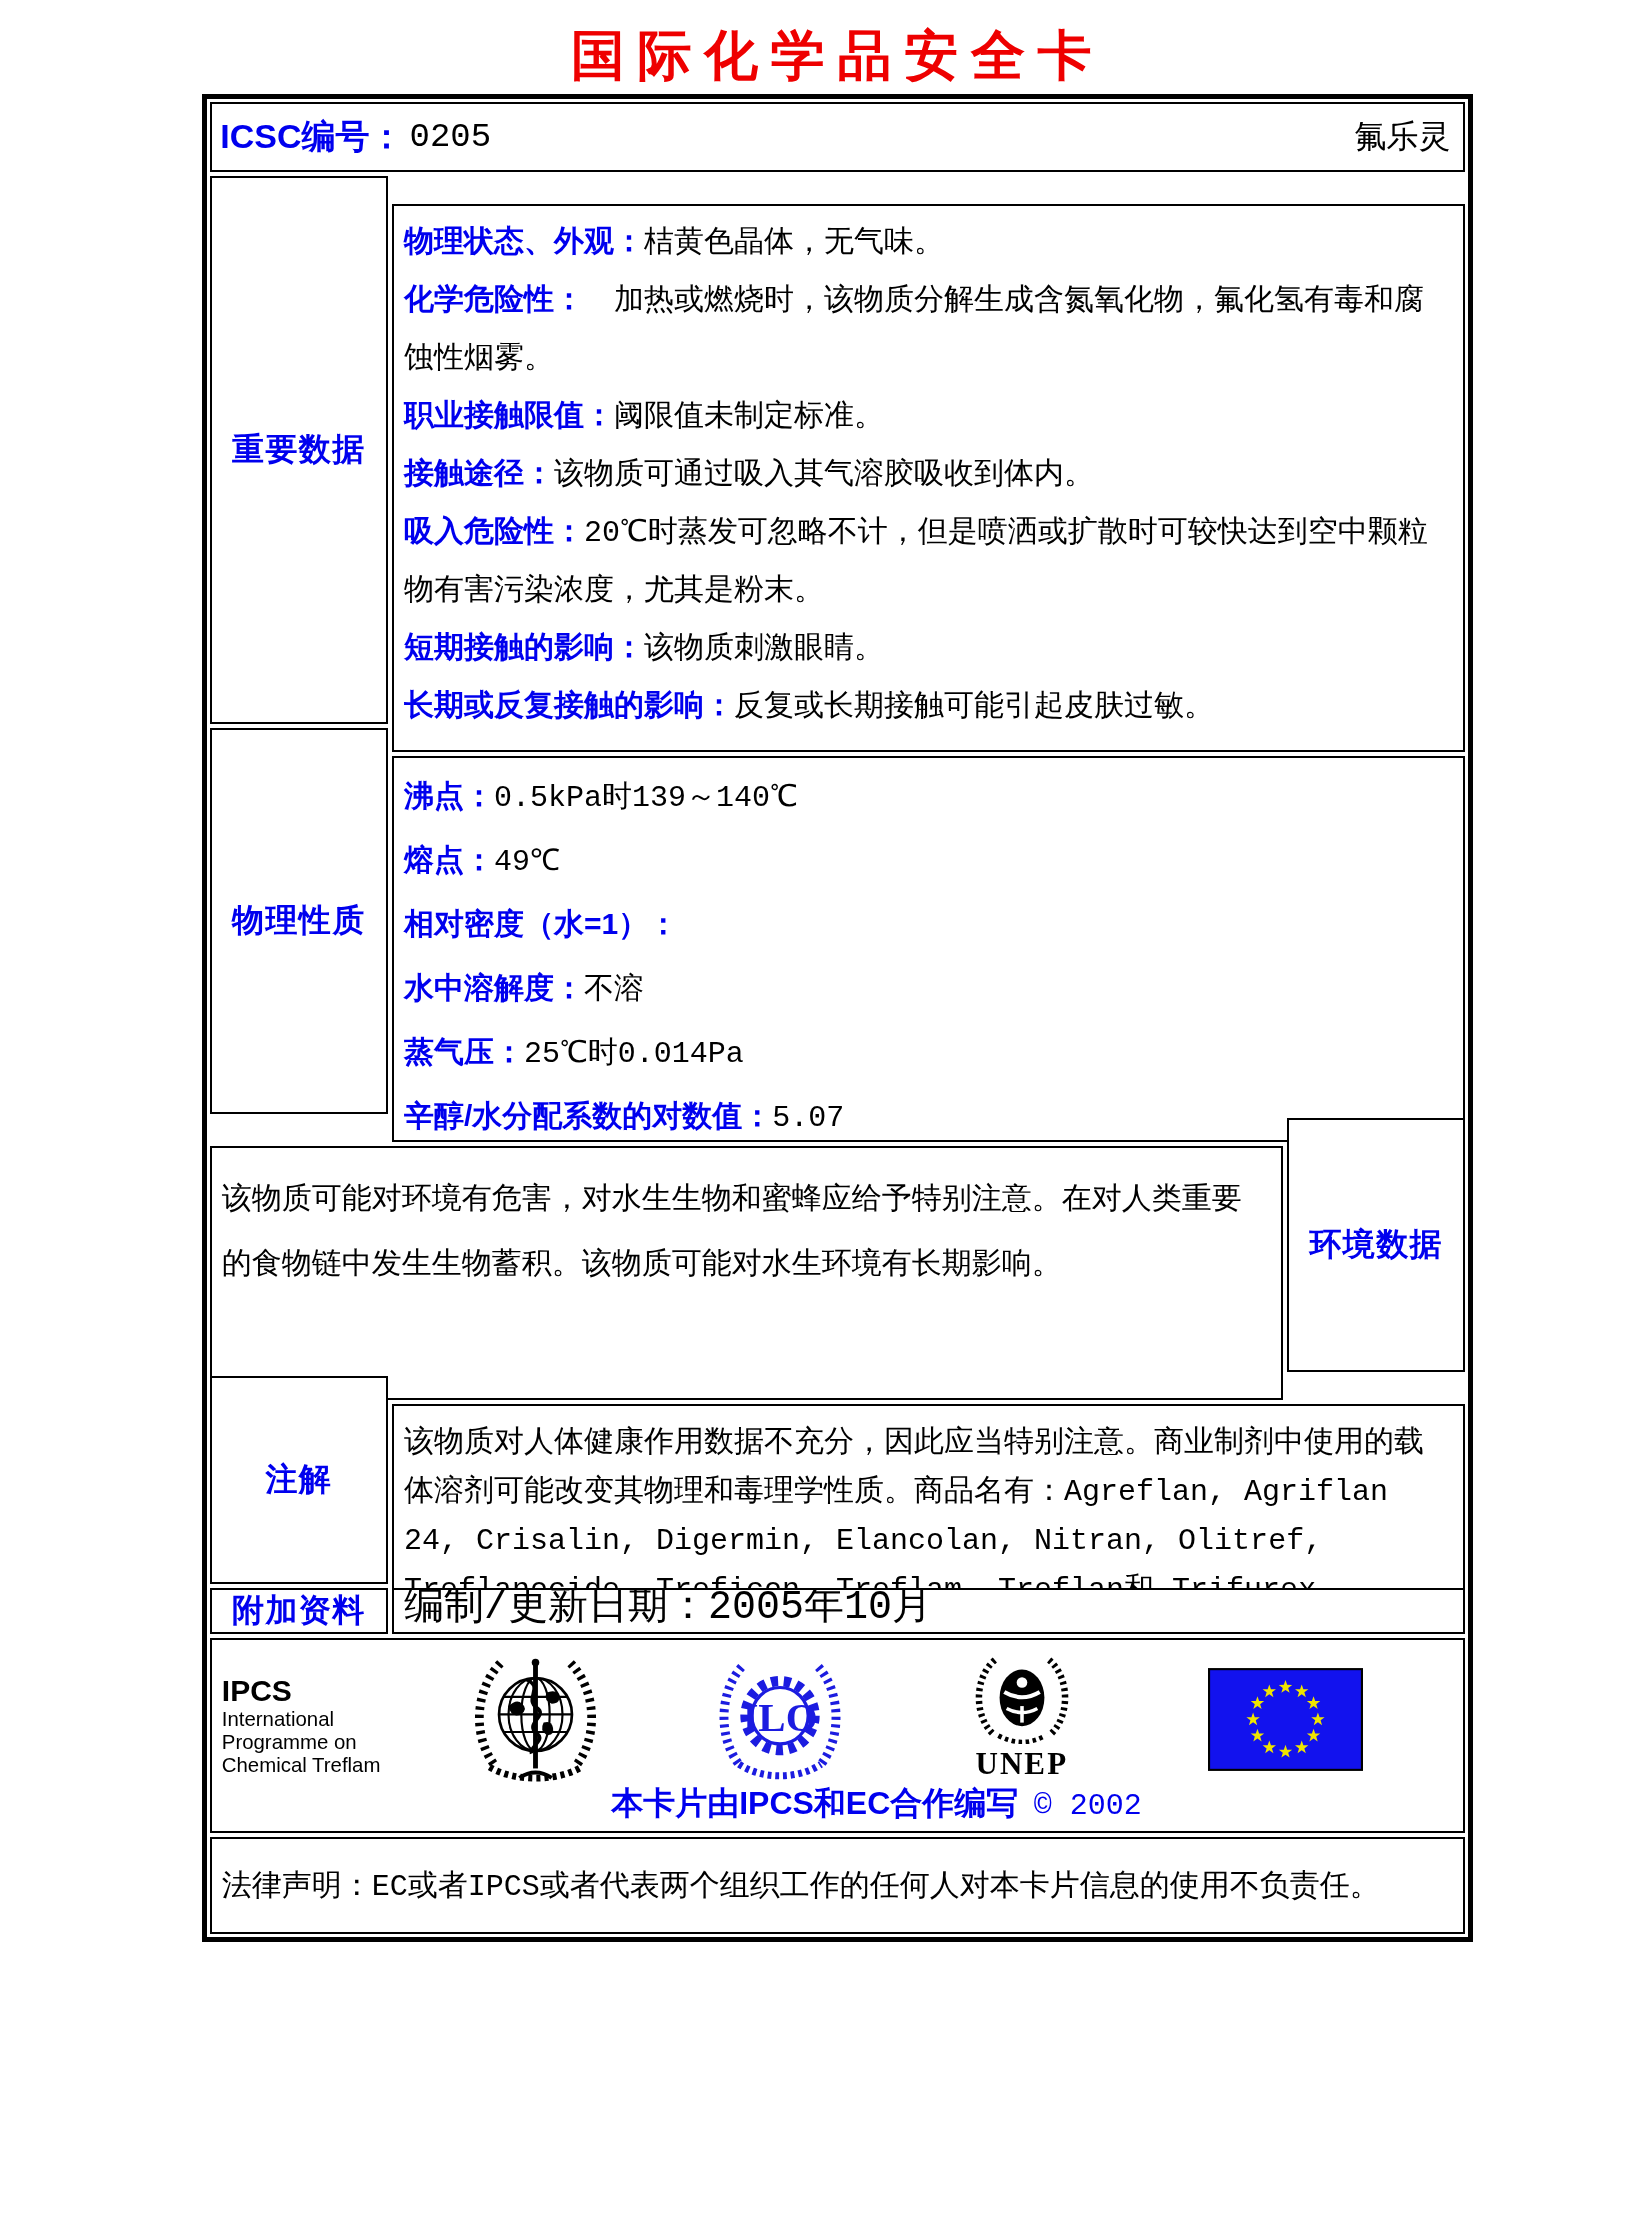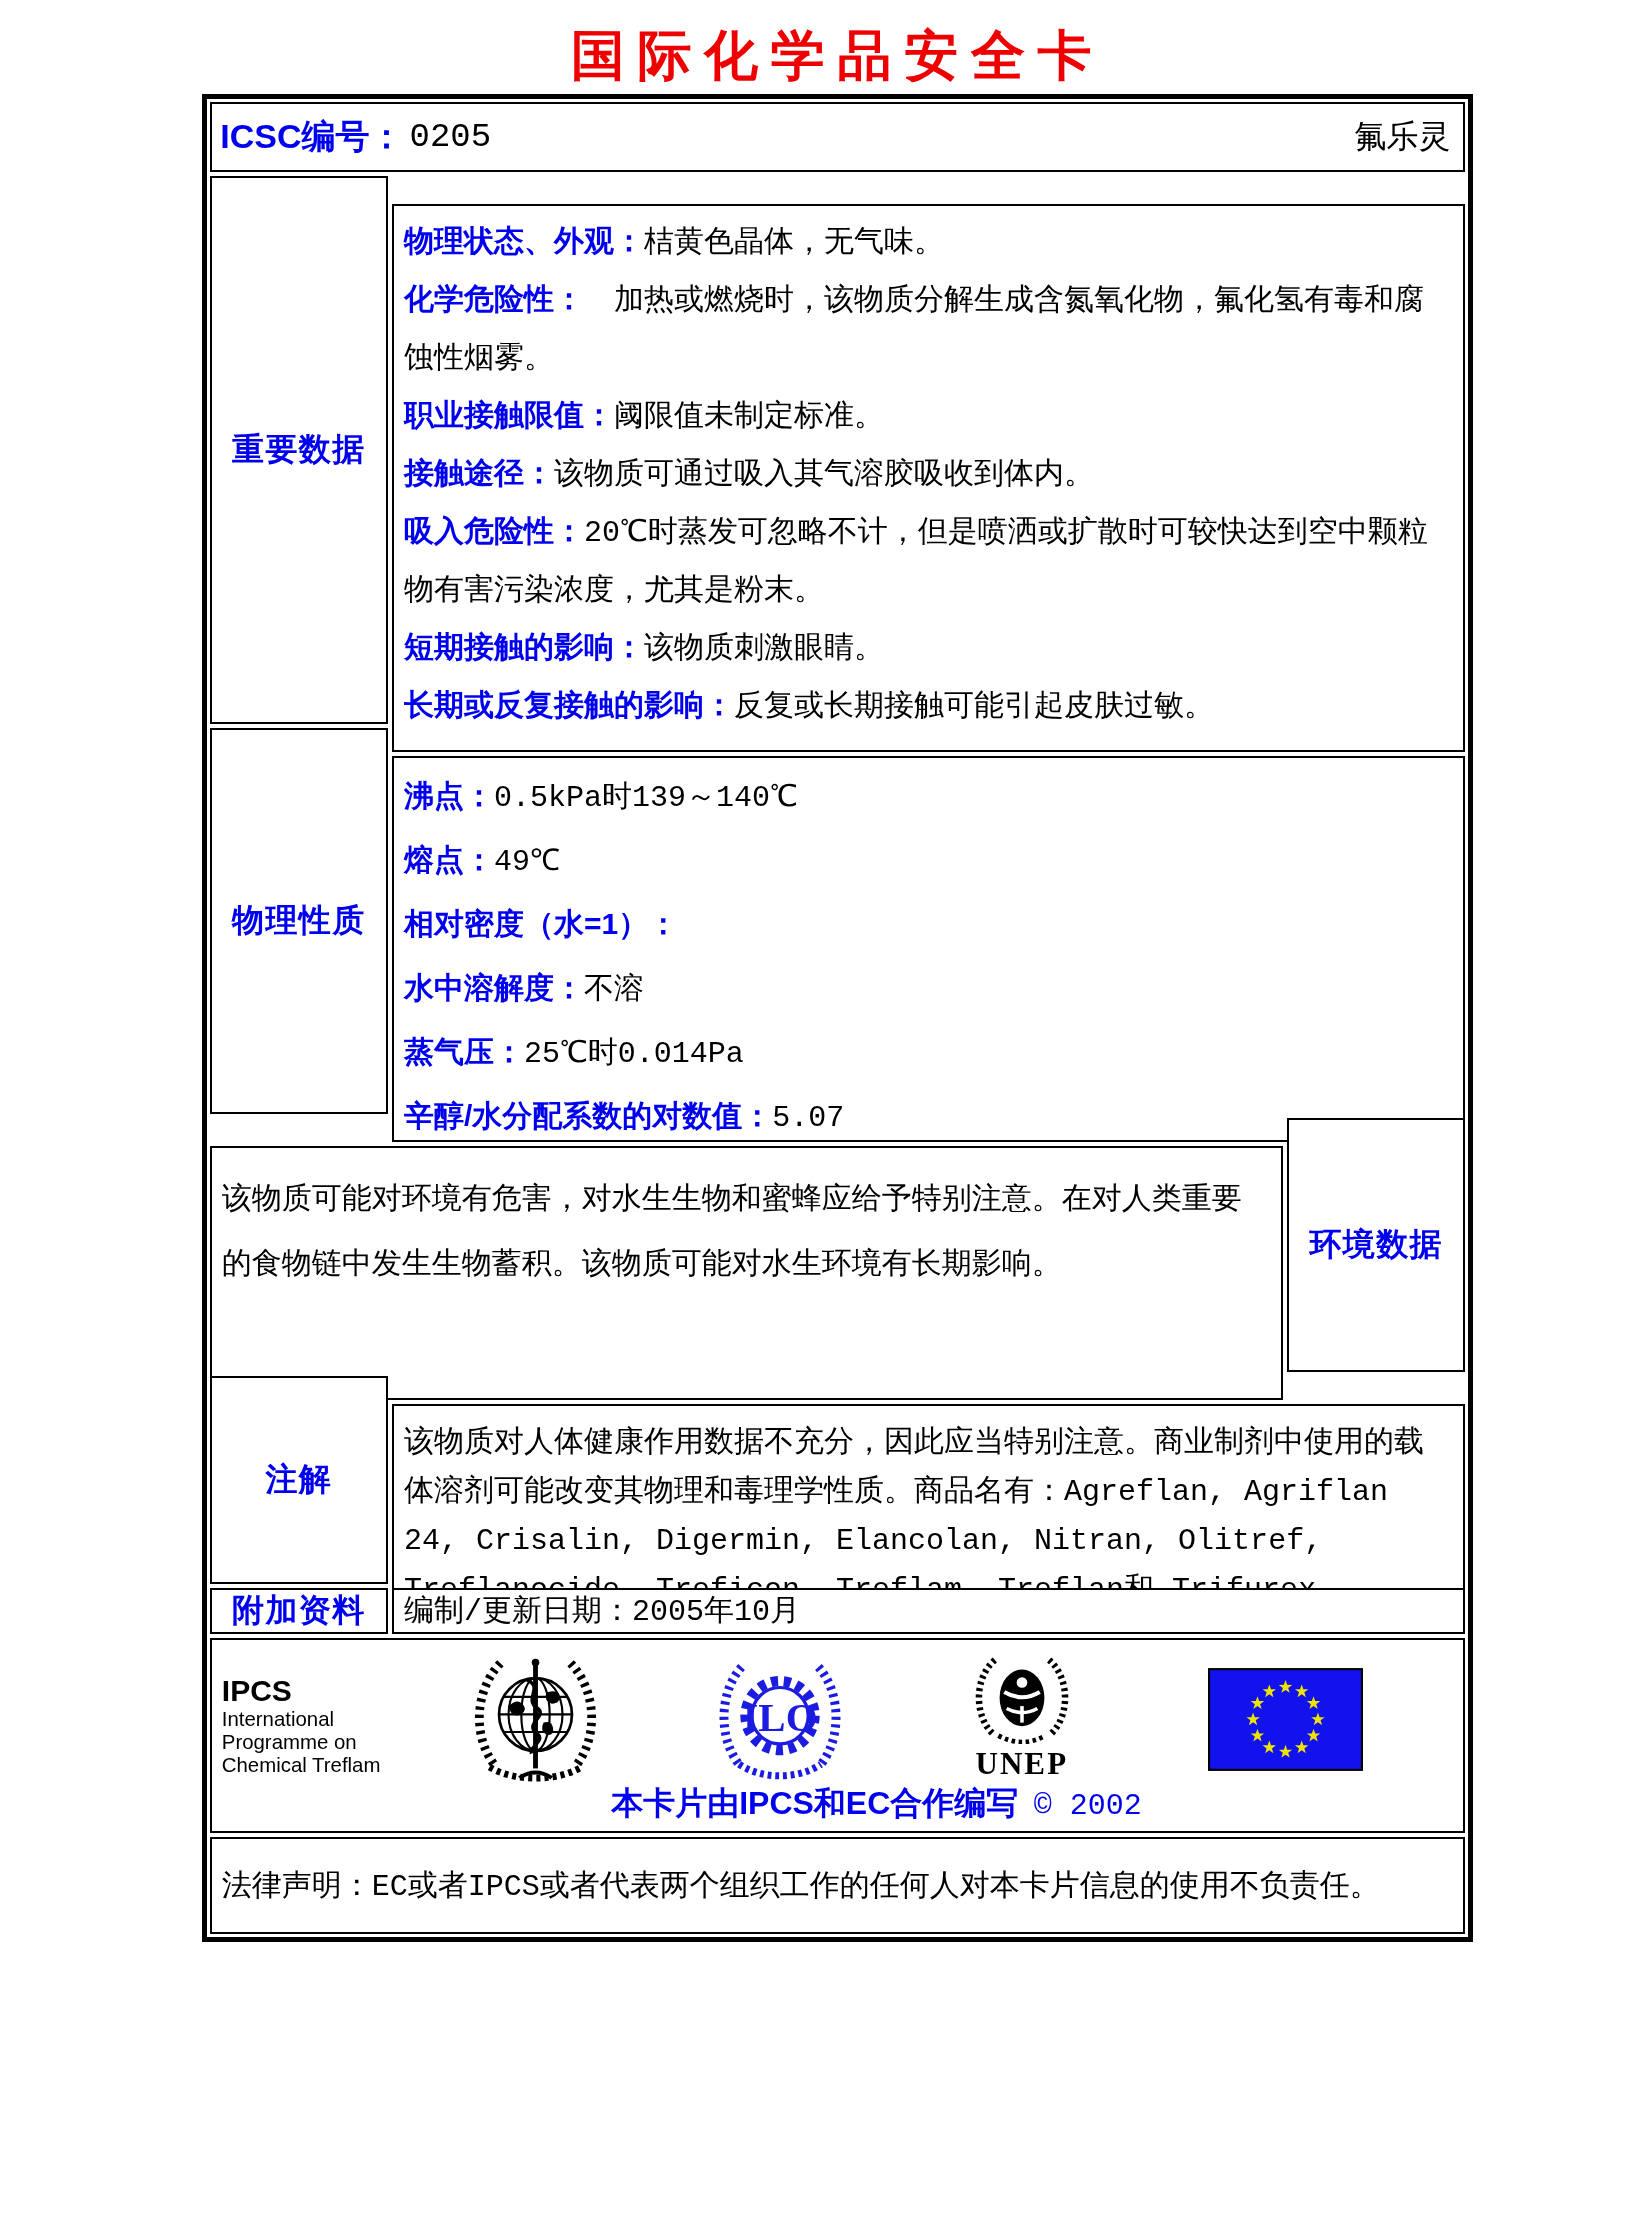--- a/index.html
+++ b/index.html
@@ -68,21 +68,21 @@
   .icsc-num { margin-left:6px; font-size:34px; }
   .chem-name { font-size:32px; }
 
   
   .content-cell.pad { padding:7px 24px 0 10px;margin-top:28px; }
   .sec-important p { font-size:30px; line-height:56px; }
   .sec-physical  p { font-size:30px; line-height:62px; }
   .sec-env  { font-size:30px; line-height:65px; padding-top:12.7px; }
   .sec-notes{ font-size:30px; line-height:49px; padding-top:5.6px; }
   .additional-cell {
-    display:flex; align-items:flex-start; padding:0 10px; font-size:30px;
+    display:flex; align-items:flex-end; padding:0 10px; font-size:40px;
   }
 
   
   .logos-cell { position:relative; }
   .ipcs-block {
     position:absolute; left:10px; top:34px;
     font-family:"Liberation Sans","DejaVu Sans",sans-serif;
   }
   .ipcs-title { font-size:30px; font-weight:bold; line-height:34px; }
   .ipcs-line { font-size:20.4px; line-height:23px; }

